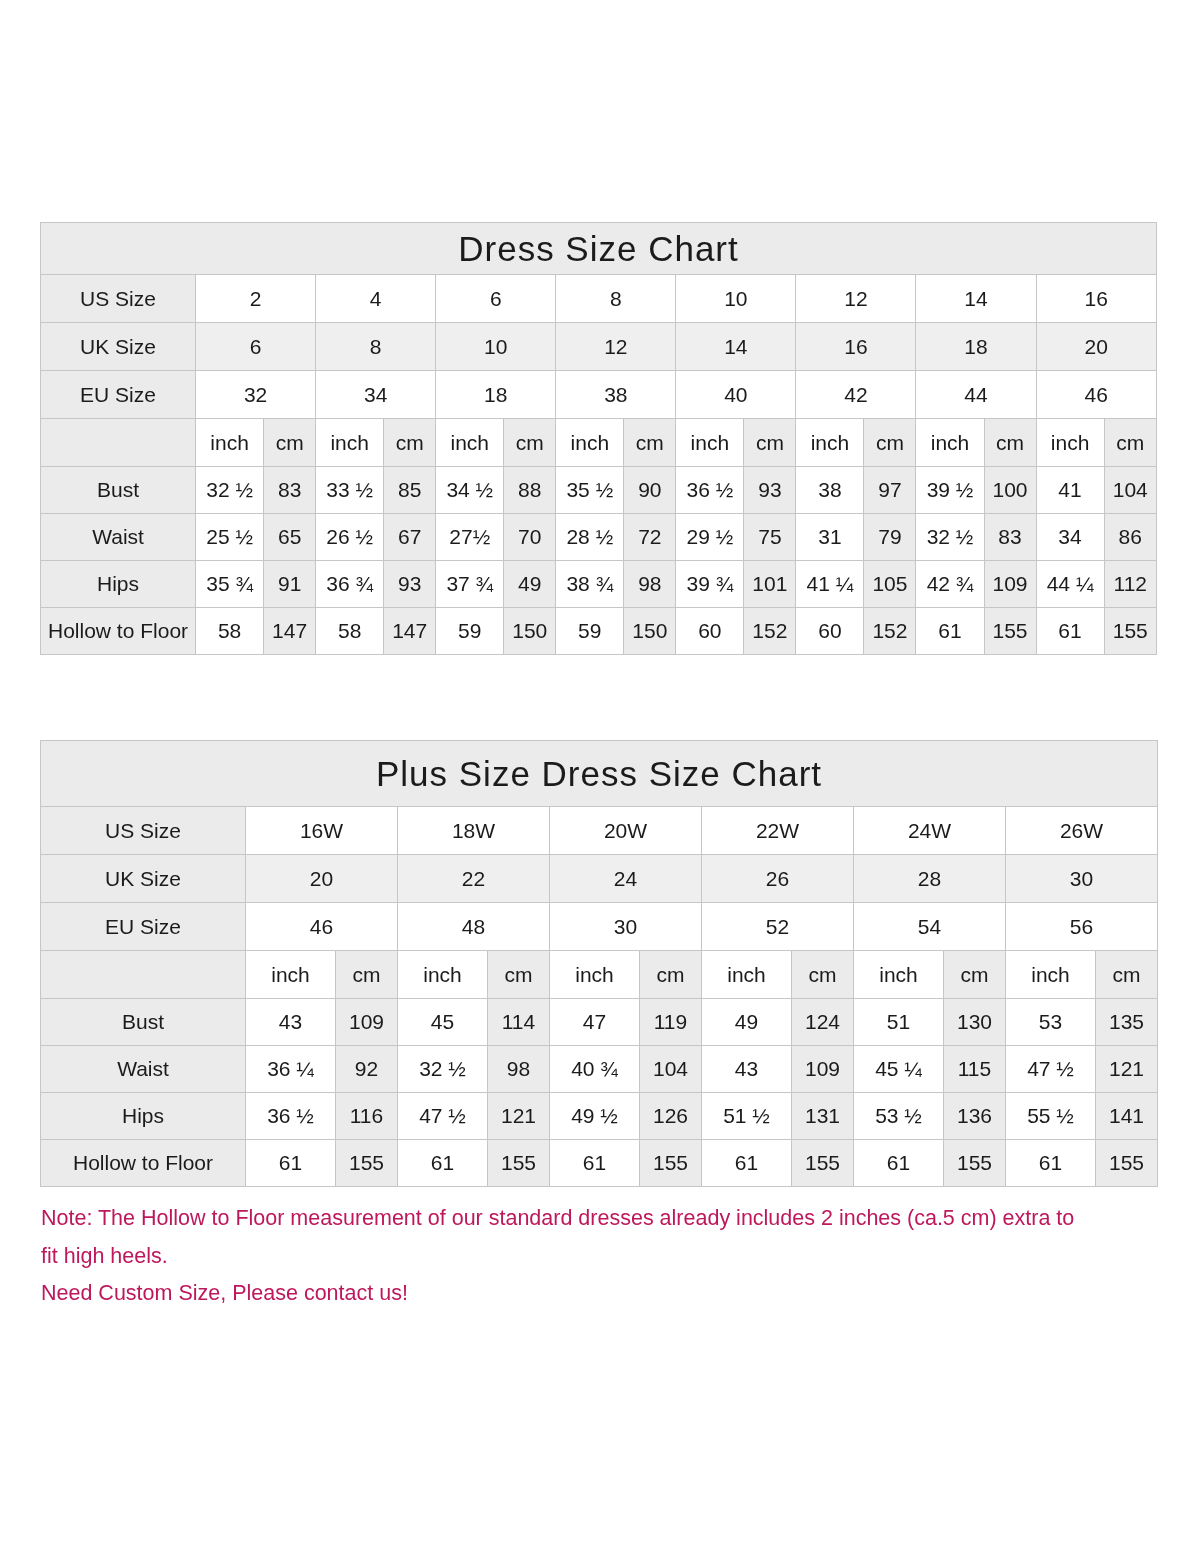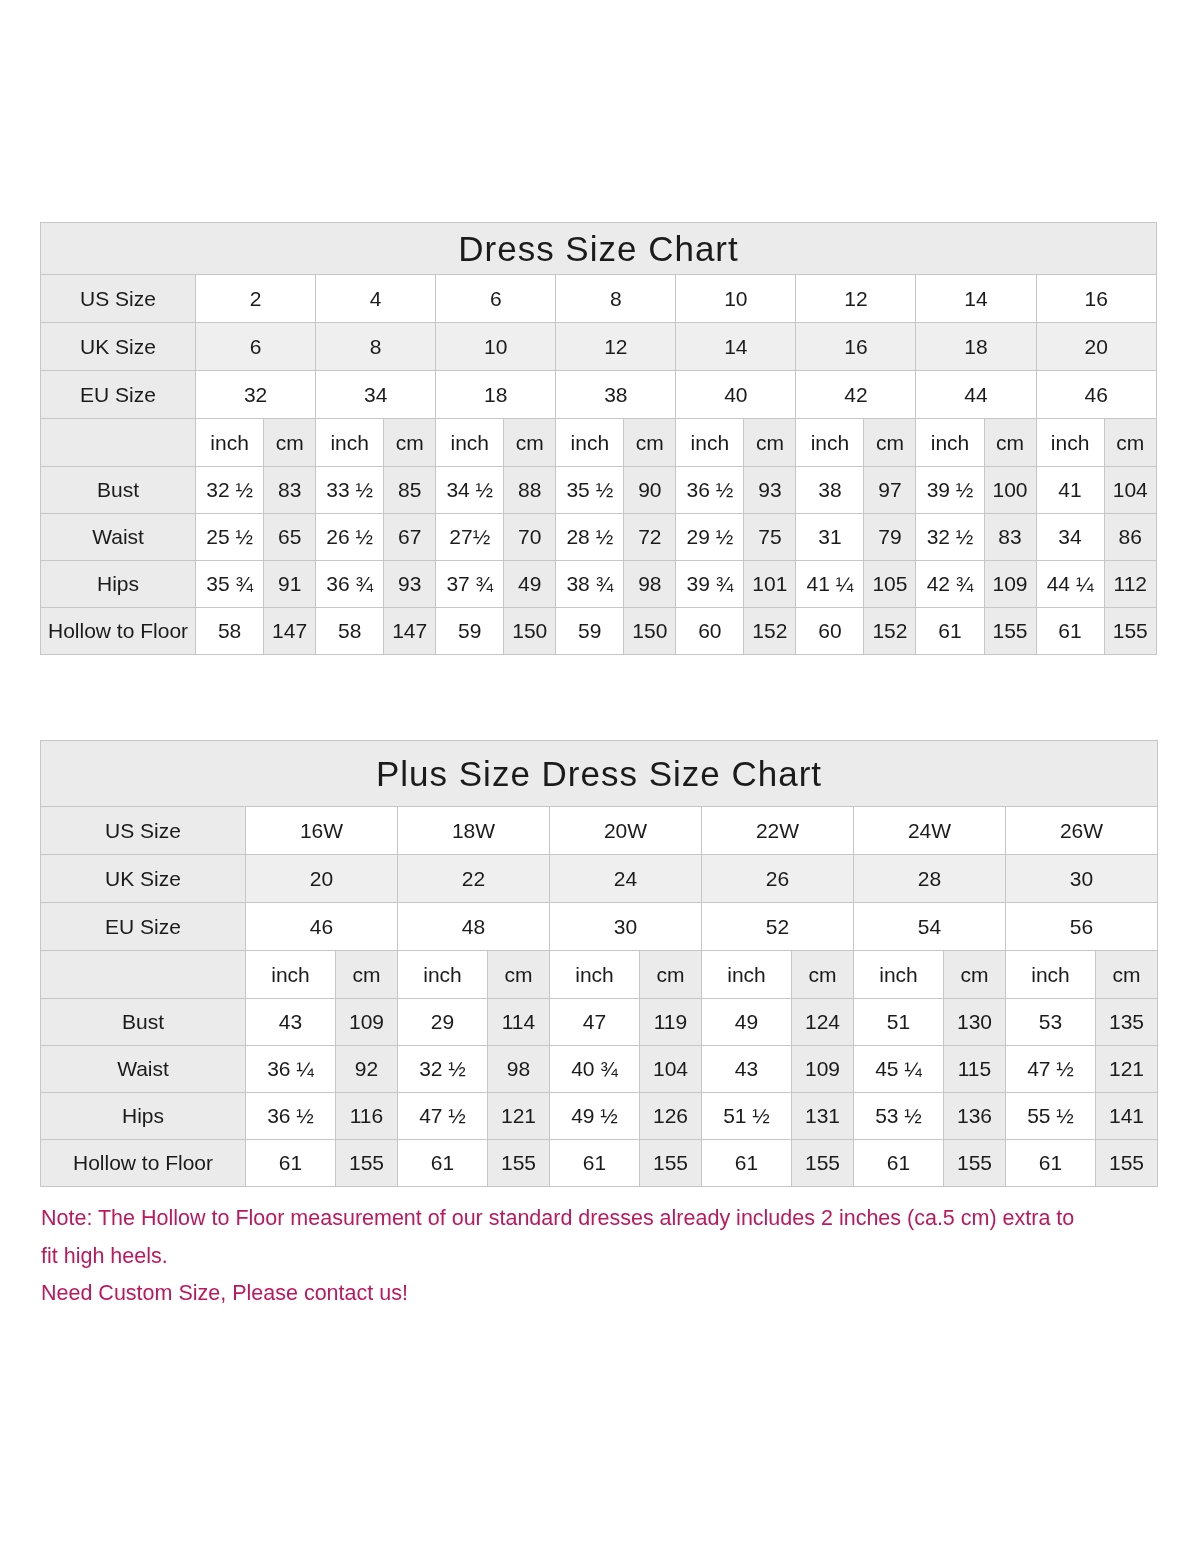--- a/index.html
+++ b/index.html
@@ -276,21 +276,21 @@
           <td class="cm-cell">cm</td>
           <td class="inch-cell">inch</td>
           <td class="cm-cell">cm</td>
           <td class="inch-cell">inch</td>
           <td class="cm-cell">cm</td>
         </tr>
         <tr class="measure-row">
           <th class="label">Bust</th>
           <td class="inch-cell">43</td>
           <td class="cm-cell">109</td>
-          <td class="inch-cell">29</td>
+          <td class="inch-cell">45</td>
           <td class="cm-cell">114</td>
           <td class="inch-cell">47</td>
           <td class="cm-cell">119</td>
           <td class="inch-cell">49</td>
           <td class="cm-cell">124</td>
           <td class="inch-cell">51</td>
           <td class="cm-cell">130</td>
           <td class="inch-cell">53</td>
           <td class="cm-cell">135</td>
         </tr>

